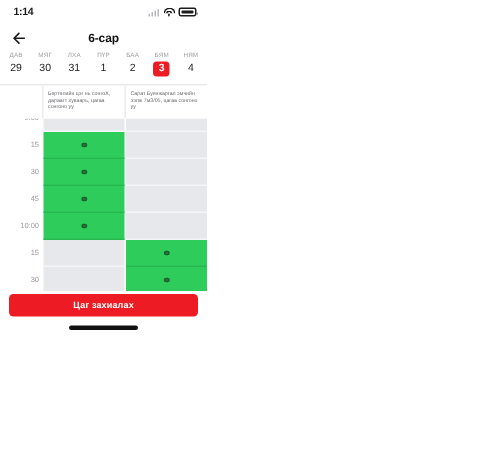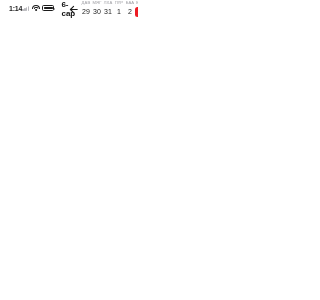--- a/index.html
+++ b/index.html
@@ -6,21 +6,21 @@
   html,body{
     width:138px; height:300px;
     background:#ffffff;
     font-family:"Liberation Sans", sans-serif;
     overflow:hidden;
   }
   #app{
     position:relative;
     width:138px; height:224px;
     background:#ffffff;
-    display:flex; flex-direction:row;
+    display:flex; flex-direction:column;
   }
 
   
   .statusbar{
     height:16px; flex:0 0 16px;
     display:flex; align-items:center; justify-content:space-between;
     padding:0 7px 0 9px;
   }
   .status-time{ font-size:7px; font-weight:700; color:#1b1b1b; letter-spacing:-0.2px; }
   .status-right{ display:flex; align-items:center; gap:2.5px; }

